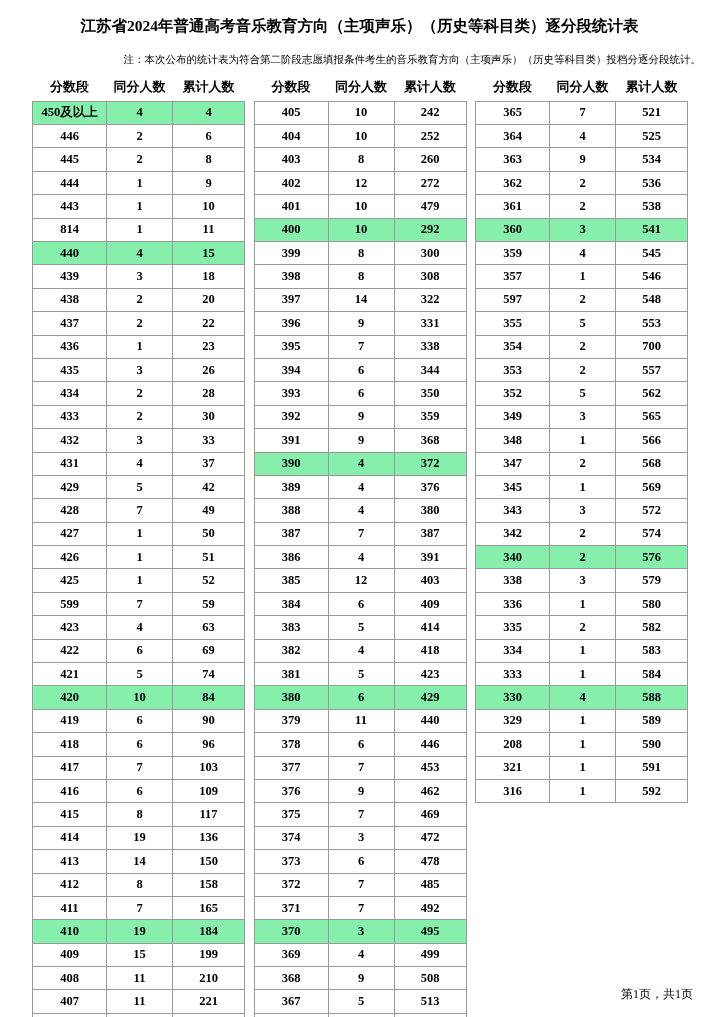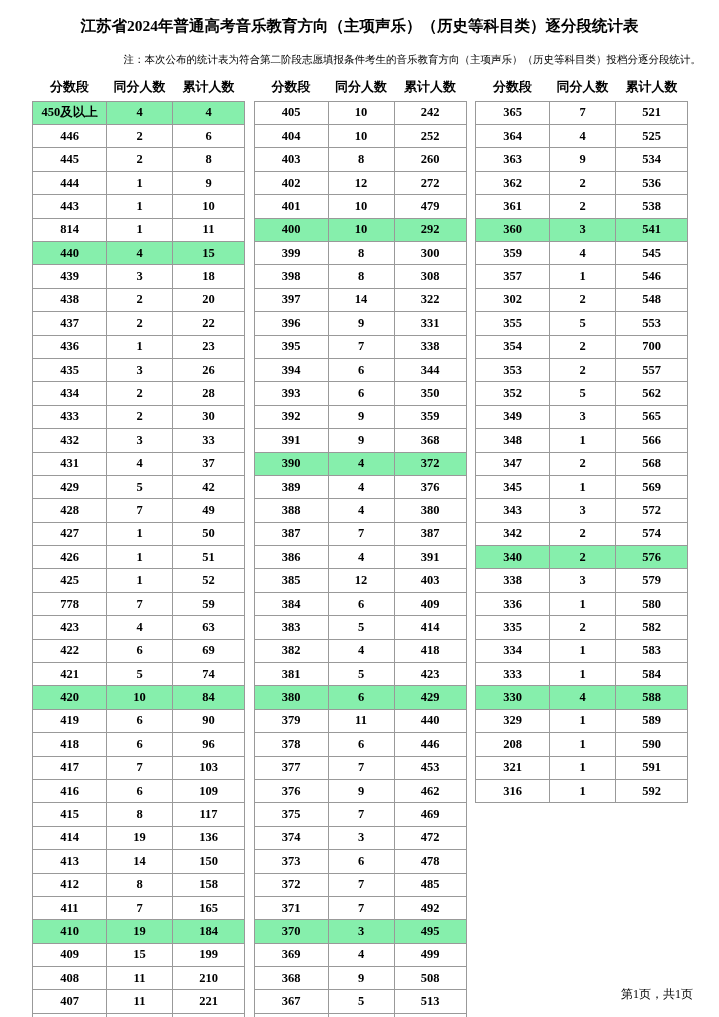--- a/index.html
+++ b/index.html
@@ -206,21 +206,21 @@
               <td class="c0">426</td>
               <td class="c1">1</td>
               <td class="c2">51</td>
             </tr>
             <tr class="plain">
               <td class="c0">425</td>
               <td class="c1">1</td>
               <td class="c2">52</td>
             </tr>
             <tr class="plain">
-              <td class="c0">778</td>
+              <td class="c0">599</td>
               <td class="c1">7</td>
               <td class="c2">59</td>
             </tr>
             <tr class="plain">
               <td class="c0">423</td>
               <td class="c1">4</td>
               <td class="c2">63</td>
             </tr>
             <tr class="plain">
               <td class="c0">422</td>
@@ -569,21 +569,21 @@
               <td class="c0">359</td>
               <td class="c1">4</td>
               <td class="c2">545</td>
             </tr>
             <tr class="plain">
               <td class="c0">357</td>
               <td class="c1">1</td>
               <td class="c2">546</td>
             </tr>
             <tr class="plain">
-              <td class="c0">302</td>
+              <td class="c0">597</td>
               <td class="c1">2</td>
               <td class="c2">548</td>
             </tr>
             <tr class="plain">
               <td class="c0">355</td>
               <td class="c1">5</td>
               <td class="c2">553</td>
             </tr>
             <tr class="plain">
               <td class="c0">354</td>

